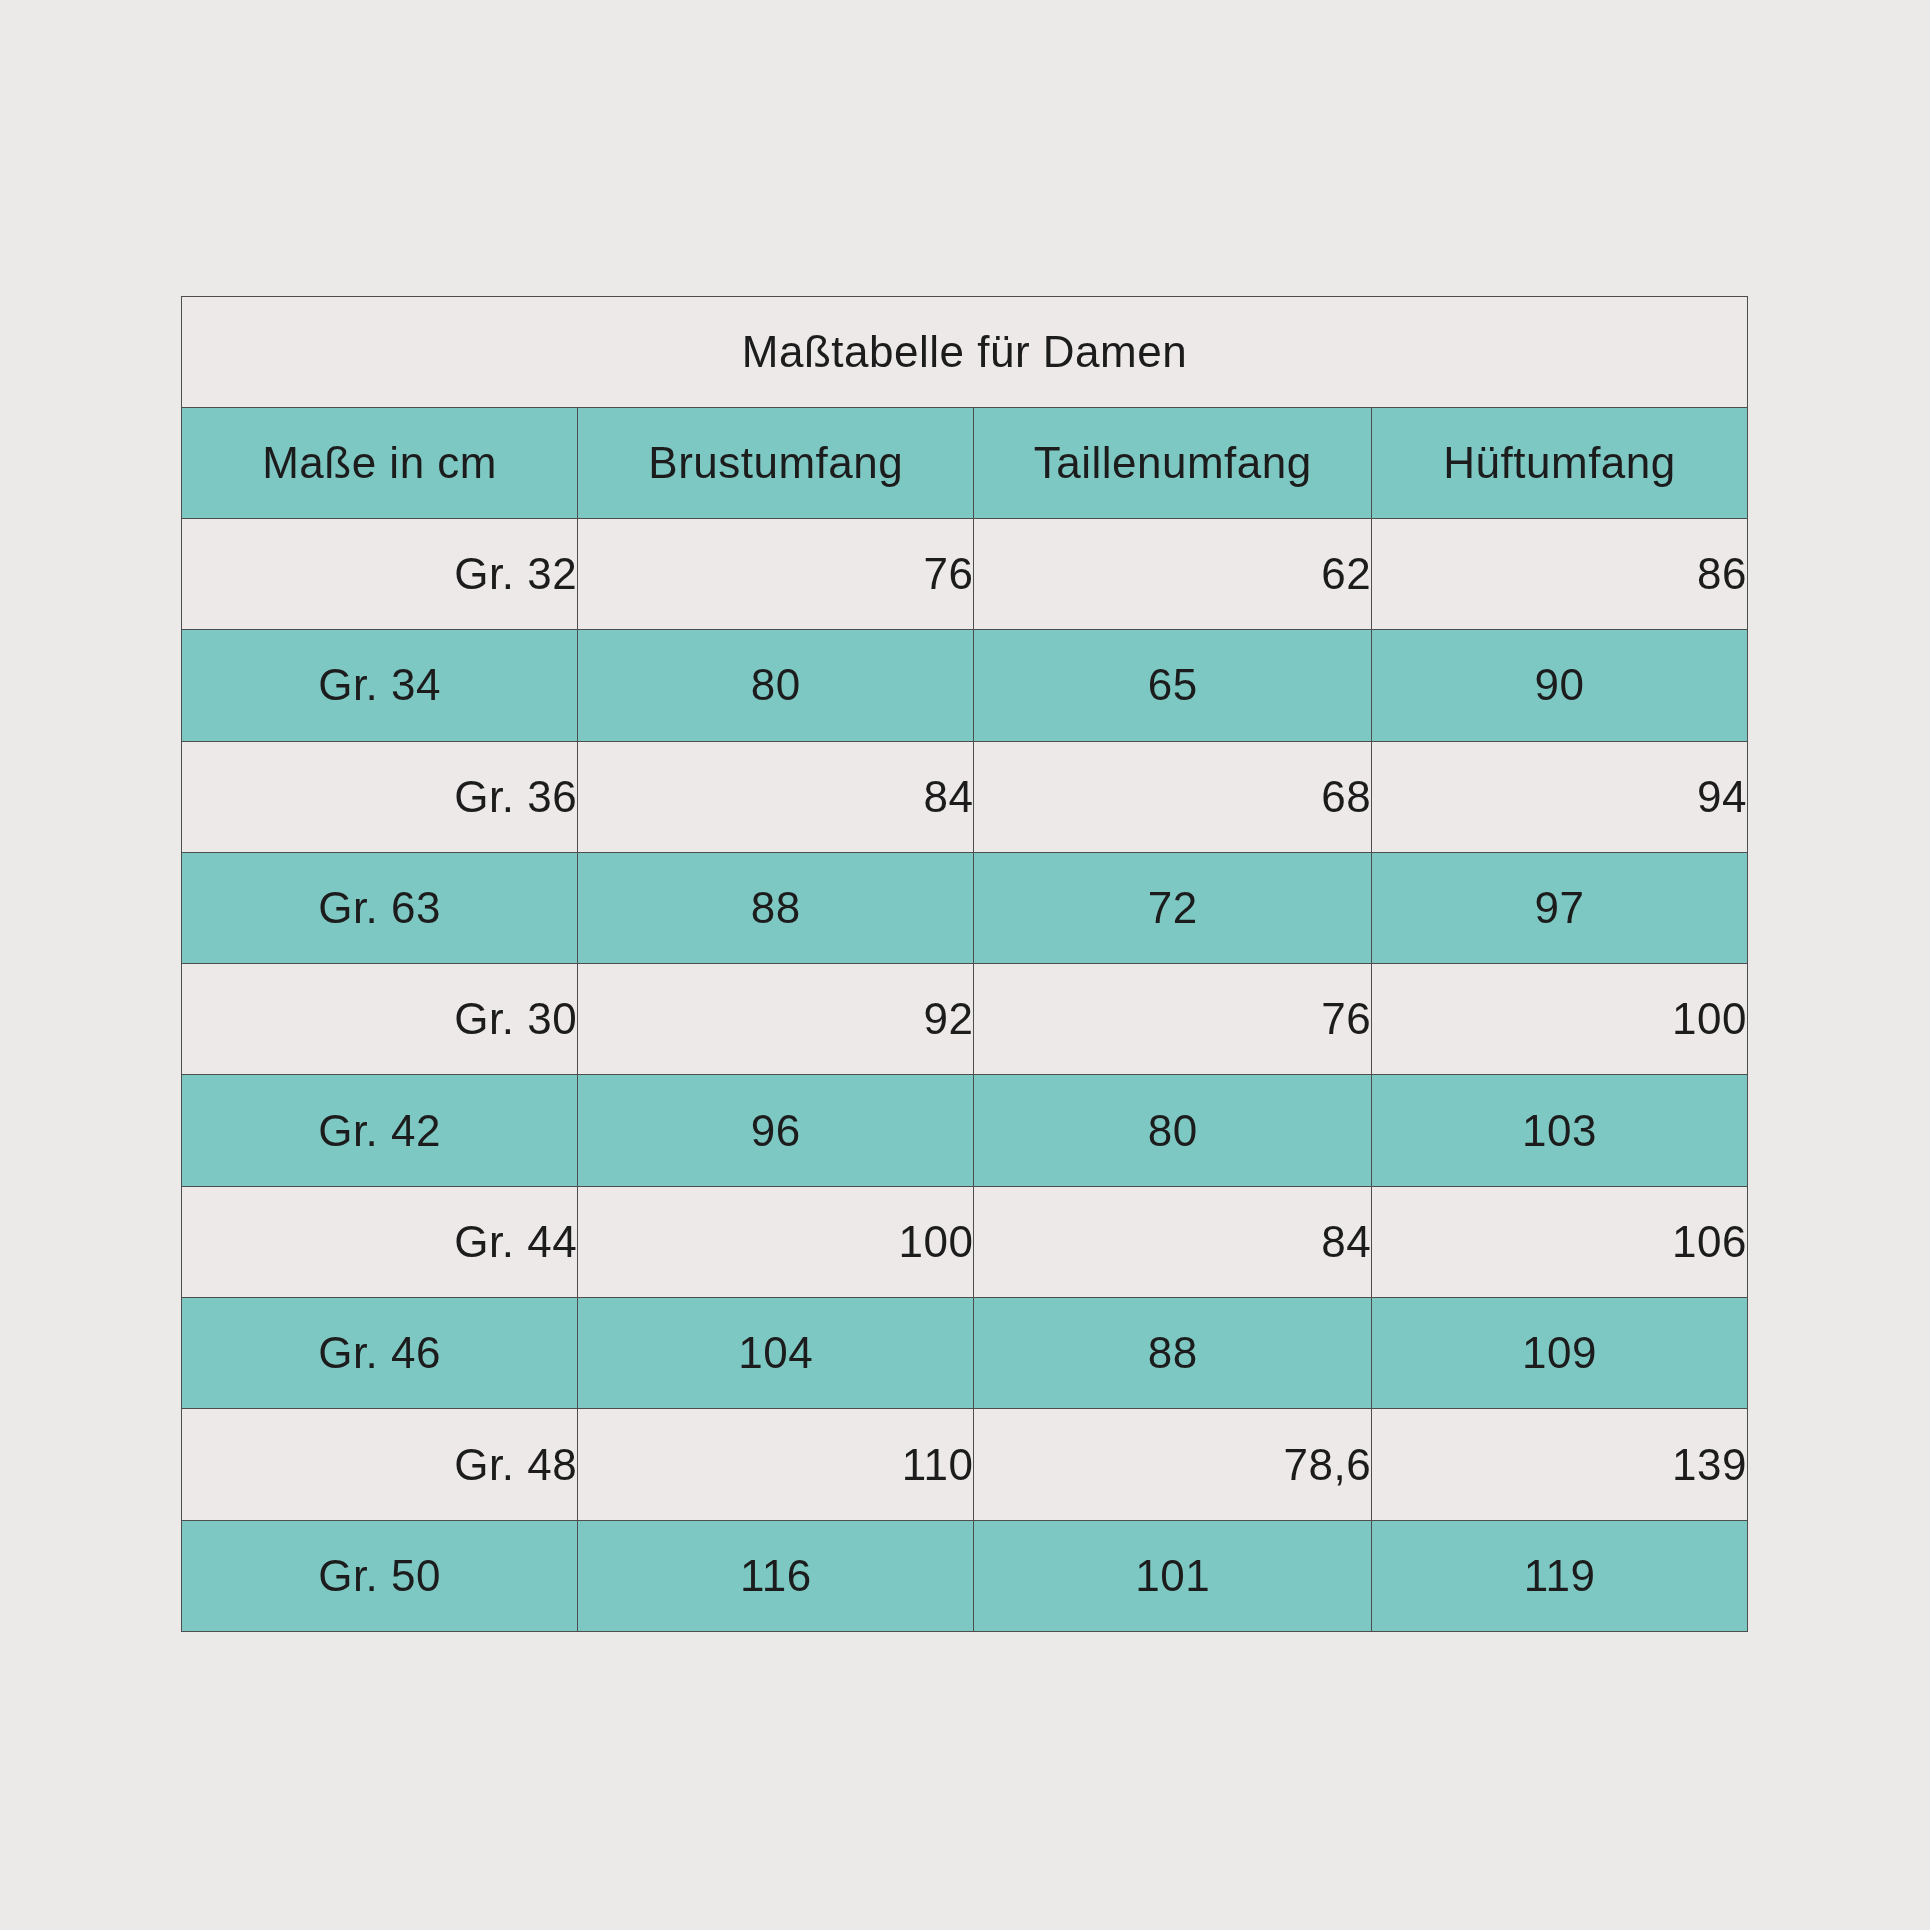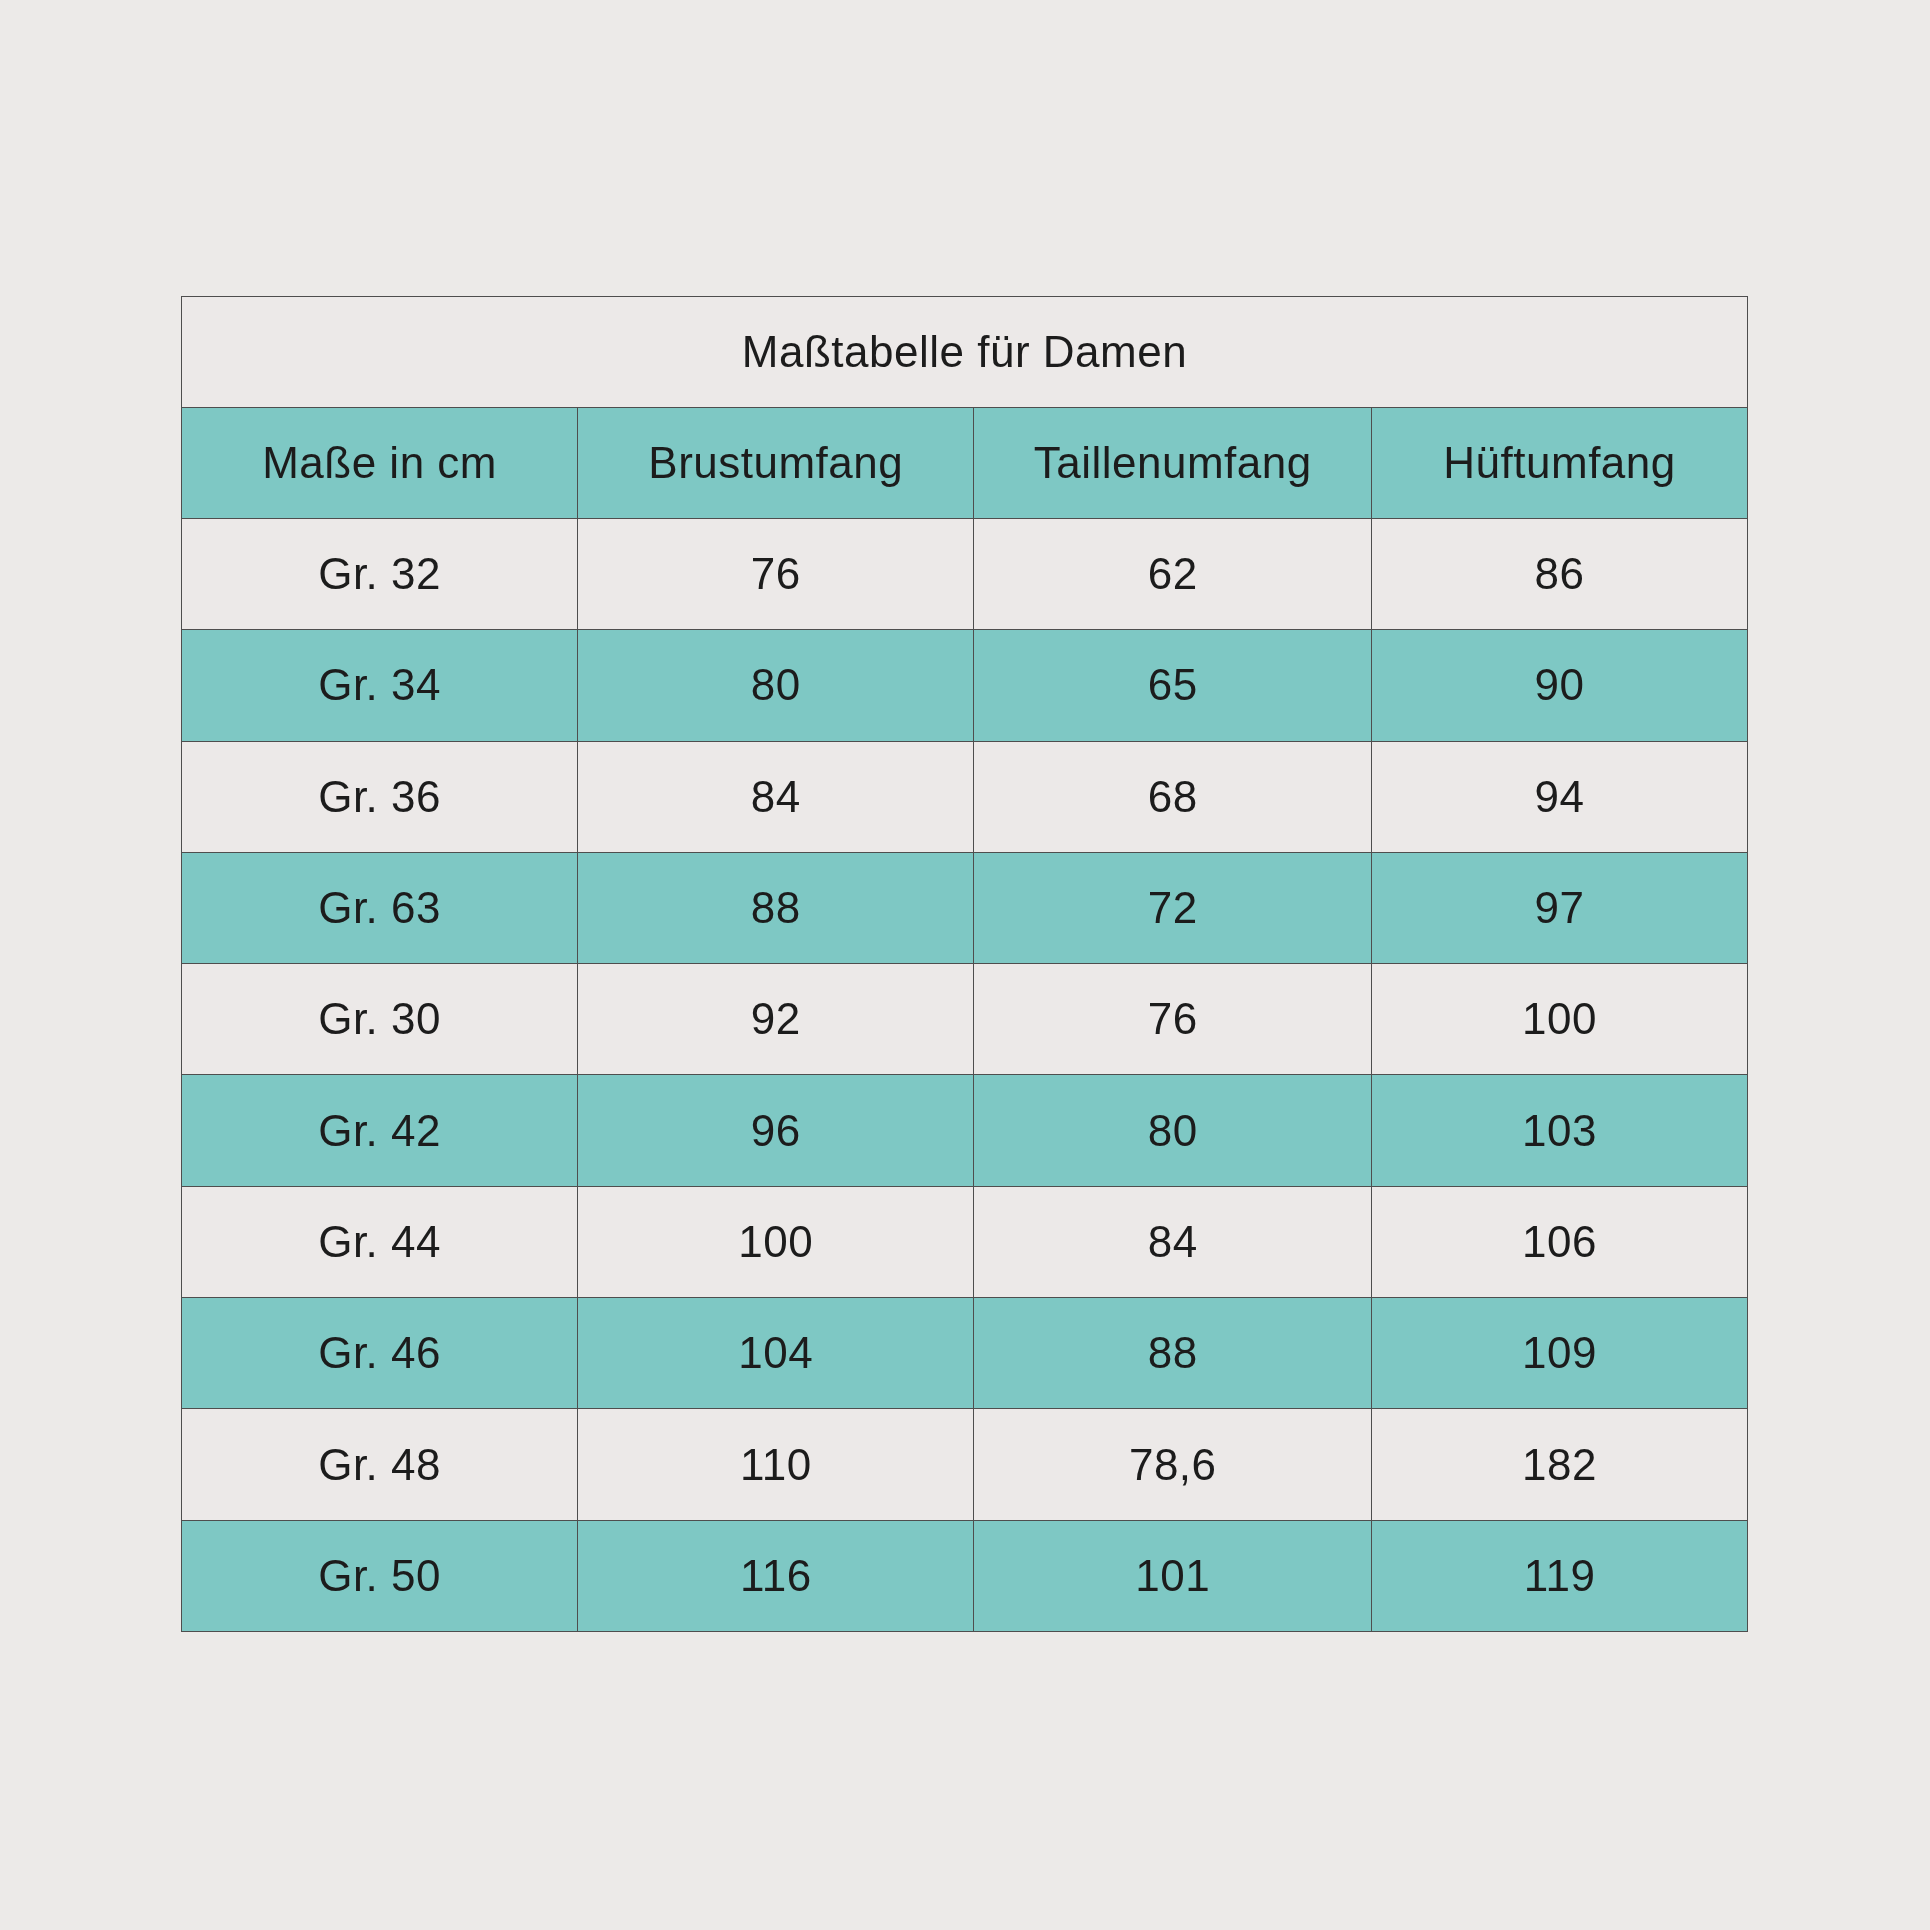--- a/index.html
+++ b/index.html
@@ -35,21 +35,21 @@
     font-weight:400;
     letter-spacing:0.5px;
     color:var(--text);
     text-align:center;
     vertical-align:middle;
     white-space:nowrap;
   }
   tr{height:111px;}
   tr.title-row th{background:var(--row-light);}
   tr.header-row th{background:var(--row-teal);}
-  tbody tr.light td{background:var(--row-light);}
+  tbody tr.light td{background:var(--row-light);text-align:right;}
   tbody tr.teal td{background:var(--row-teal);}
 </style>
 </head>
 <body>
 
 <div class="table-wrap">
   <table class="size-chart">
     <colgroup>
       <col style="width:25.3%">
       <col style="width:25.3%">
@@ -113,21 +113,21 @@
       <tr class="teal">
         <td>Gr. 46</td>
         <td>104</td>
         <td>88</td>
         <td>109</td>
       </tr>
       <tr class="light">
         <td>Gr. 48</td>
         <td>110</td>
         <td>78,6</td>
-        <td>182</td>
+        <td>139</td>
       </tr>
       <tr class="teal">
         <td>Gr. 50</td>
         <td>116</td>
         <td>101</td>
         <td>119</td>
       </tr>
     </tbody>
   </table>
 </div>

